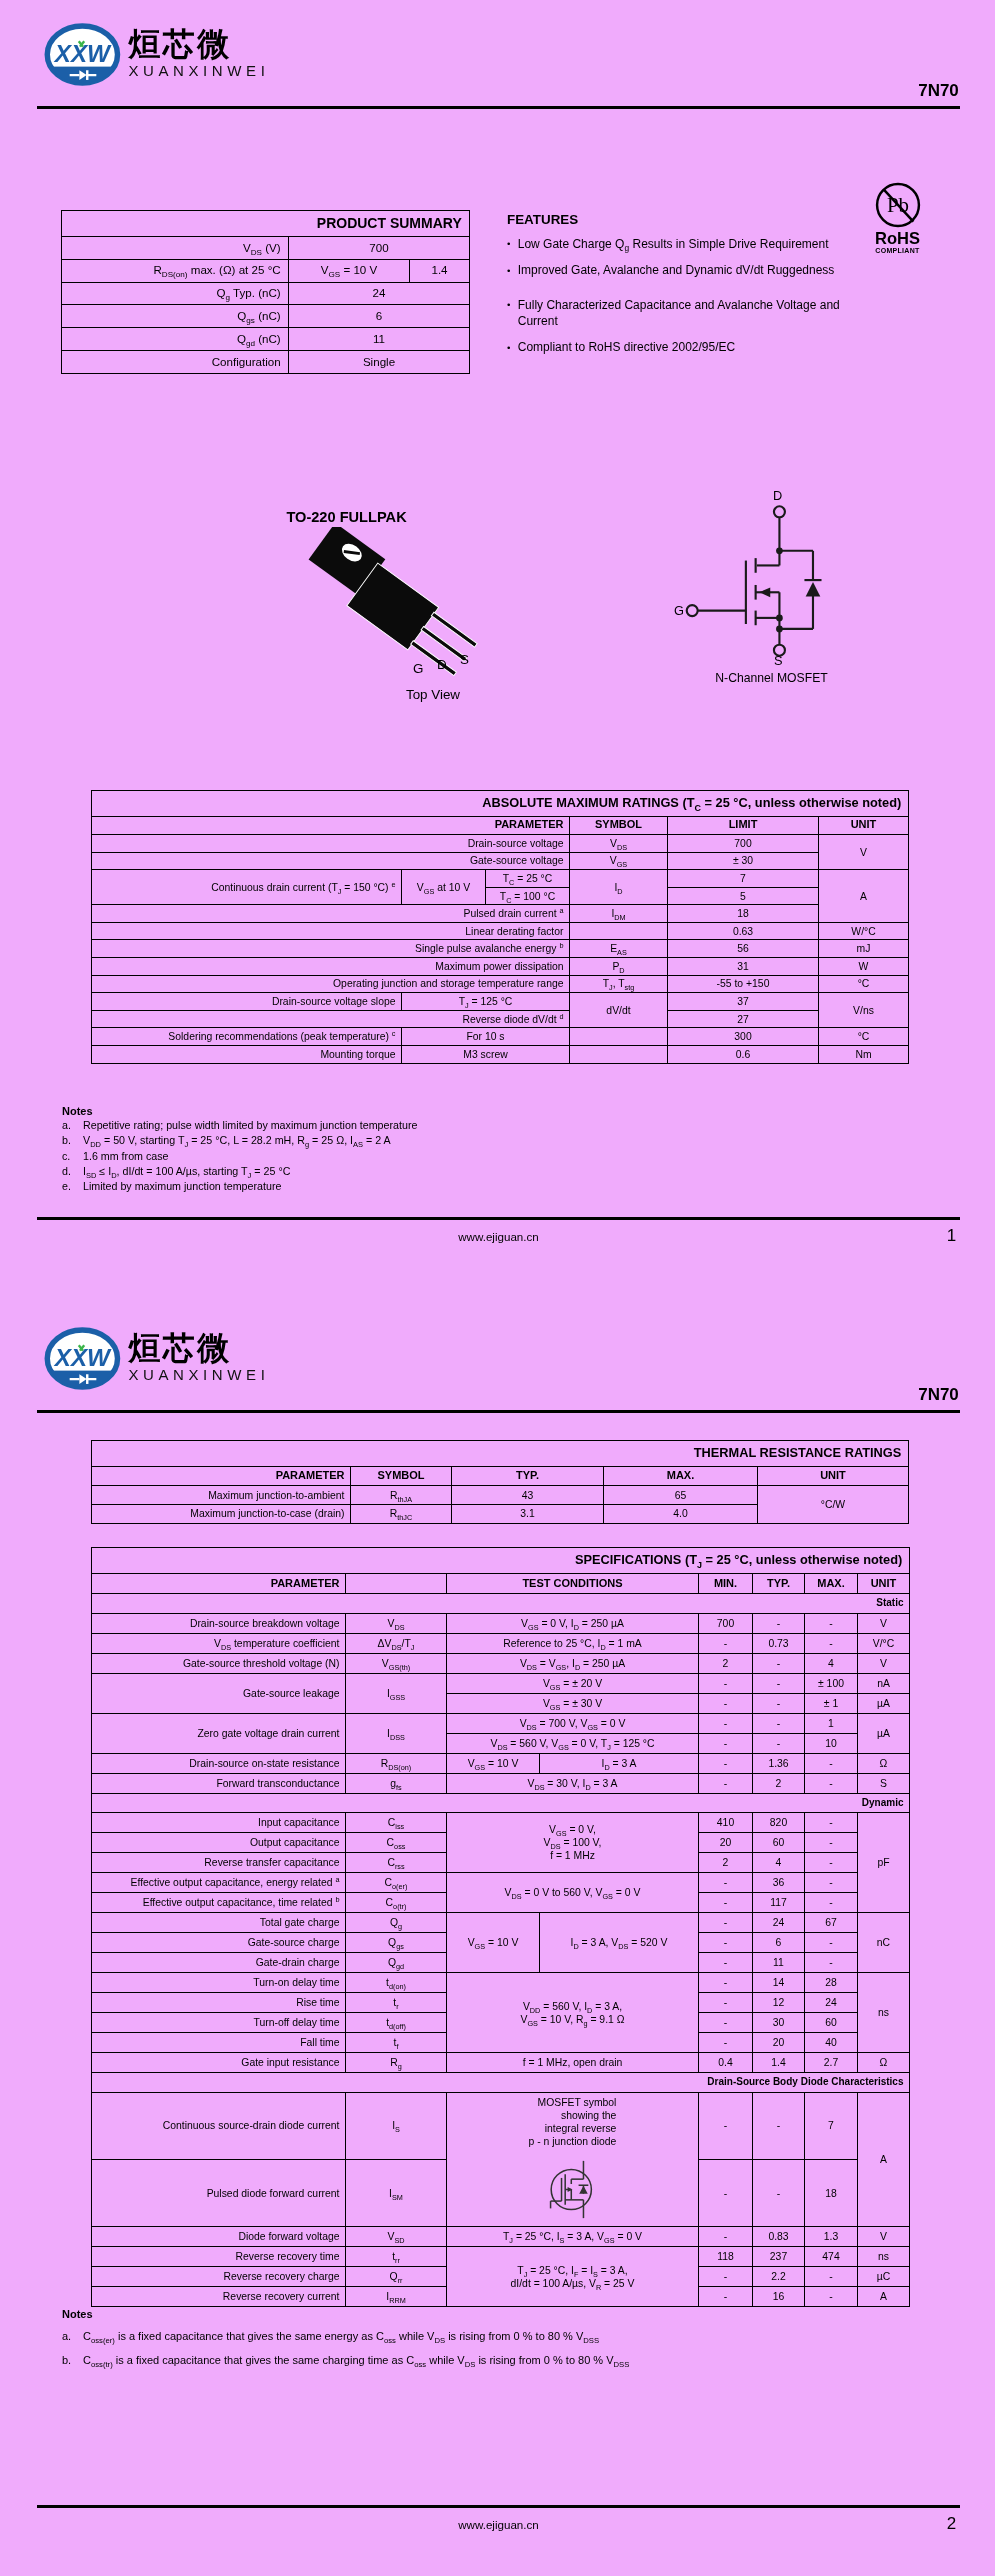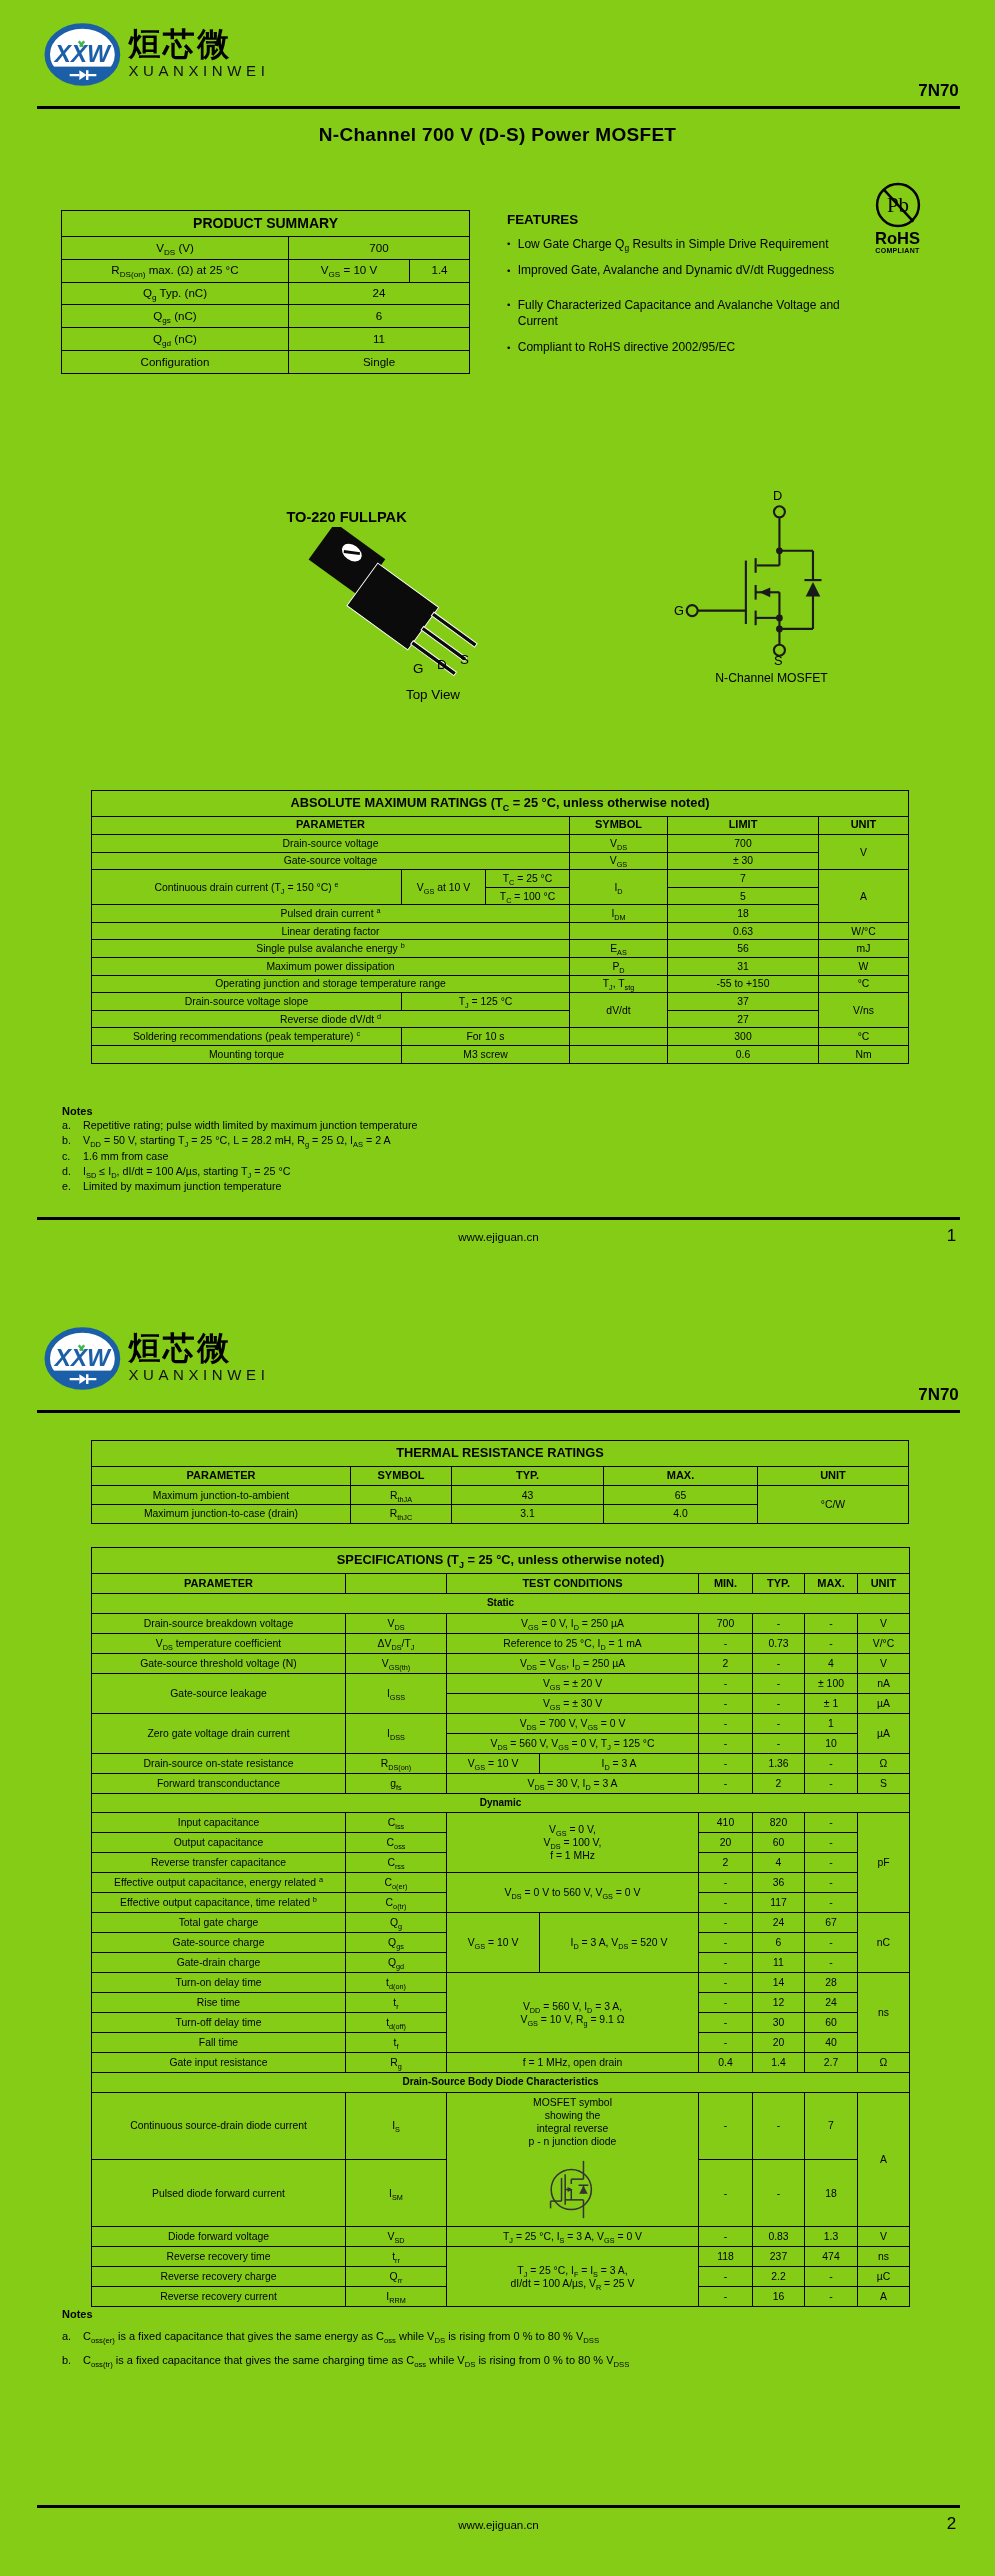--- a/index.html
+++ b/index.html
@@ -1,35 +1,35 @@
 <!DOCTYPE html>
 <html style="font-size:9.8px"><head>
 <meta charset="utf-8">
 <style>
   * { box-sizing: border-box; margin: 0; padding: 0; }
   body { width: 995px; background: #fff; color: #000; font-family: "Liberation Sans", sans-serif; }
-  .page { position: relative; width: 995px; height: 1288px; background: #84cc16; overflow: hidden; }
+  .page { position: relative; width: 995px; height: 1288px; background: #f0abfc; overflow: hidden; }
 
   
   .page-header { position: absolute; left: 37px; right: 35px; height: 87px; border-bottom: 3px solid #000; }
   .p1 .page-header { top: 22px; }
   .p2 .page-header { top: 38px; }
   .logo { position: absolute; left: 7.3px; top: 1.2px; display: flex; align-items: flex-start; gap: 6.1px; }
   .logo-text { padding-top: 4.9px; }
   .logo-cn { font-size: 32px; font-weight: bold; letter-spacing: 2.4px; line-height: 1.0; font-family: "DejaVu Sans", sans-serif; }
   .logo-en { font-size: 15px; letter-spacing: 4.6px; margin-top: 2.4px; color: #111; }
   .part-number { position: absolute; right: 1.2px; bottom: 4.9px; font-size: 17px; font-weight: bold; }
 
   .doc-title { position: absolute; top: 124px; left: 0; width: 100%; text-align: center; font-size: 19px; font-weight: bold; letter-spacing: 0.3px; }
 
   
   table { border-collapse: collapse; table-layout: fixed; width: 100%; border: 1.8px solid #000; }
   td { border: 1.2px solid #000; padding: 2.4px 5.5px; font-size: 10.4px; vertical-align: middle; line-height: 1.25; }
   .c { text-align: center; }
-  .l { text-align: center; }
+  .l { text-align: right; }
   .hd td { font-weight: bold; font-size: 11px; }
   .tbl-title { font-weight: bold; font-size: 12.8px; padding: 4.3px 6.7px; }
   .section td { font-weight: bold; font-size: 10px; }
   sub { font-size: 70%; line-height: 0; }
   sup { font-size: 70%; line-height: 0; }
   .pre { white-space: pre-line; }
 
   
   .product-summary { position: absolute; left: 61px; top: 210px; width: 407px; }
   .product-summary td { font-size: 11.6px; padding: 3.7px 7.3px; }
@@ -99,21 +99,20 @@
         <path d="M71 78 L71 94" stroke="#fff" stroke-width="4"></path>
       </svg>
       <div class="logo-text">
         <div class="logo-cn">烜芯微</div>
         <div class="logo-en">XUANXINWEI</div>
       </div>
     </div>
     <div class="part-number">7N70</div>
   </div>
 
-  <div class="doc-title">N-Channel 700 V (D-S)  Power MOSFET</div>
 
   <table class="product-summary">
     <colgroup>
         <col style="width:227px">
         <col style="width:121px">
         <col style="width:60px">
       </colgroup>
     <tbody>
         <tr>
           <td class="tbl-title l" colspan="3">PRODUCT SUMMARY</td>

